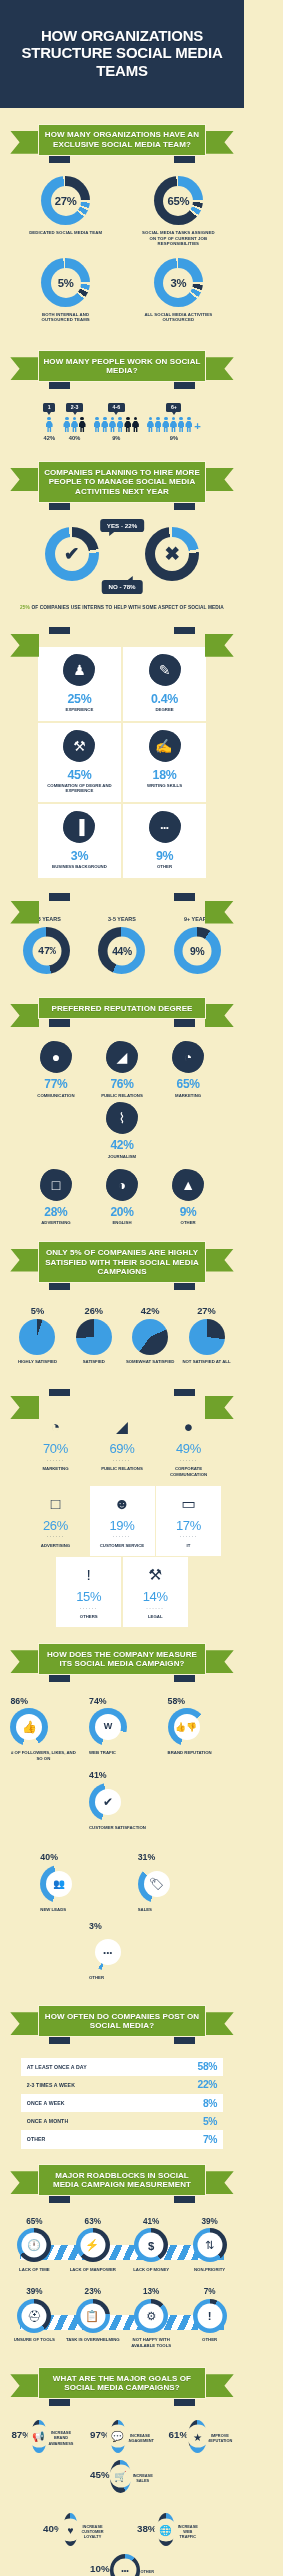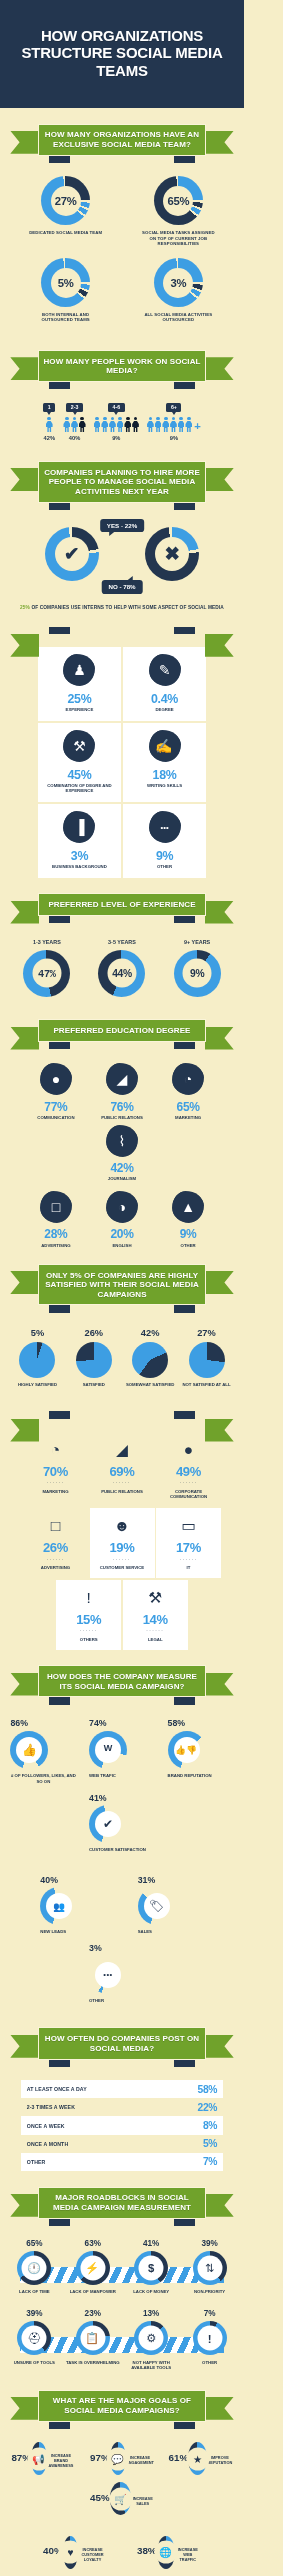--- a/index.html
+++ b/index.html
@@ -161,21 +161,21 @@
   
   .dept-grid { display:flex; flex-wrap:wrap; margin-top:13.4px; gap:1.5px 1.5px; justify-content:center;}
   .dept {
     width:65px; padding:7.2px 3.1px 7.2px; text-align:center;
     display:flex; flex-direction:column; align-items:center;
     min-height:70px; justify-content:flex-start;
   }
   .dept.rowA { background:transparent; }
   .dept.rowB { background:#fff; }
   .dept .ico { font-size:15.5px; color:#23364f; height:21.6px; display:flex;align-items:center;justify-content:center;}
-  .dept .big { font-size:13px; color:#3d9ee3; font-weight:bold; letter-spacing:-0.3px; margin-top:3.1px;}
+  .dept .big { font-size:13px; color:#3d9ee3; font-weight:normal; letter-spacing:-0.3px; margin-top:3.1px;}
   .dots { margin:2.6px 0 2.6px; letter-spacing:1.5px; color:#23364f; font-size:4.6px; line-height:1;}
   .dept .lbl { font-size:4.3px; line-height:1.3; font-weight:bold;}
 
   
   .meas-row { display:flex; justify-content:space-around; margin-top:13.4px; flex-wrap:wrap; }
   .meas { width:66px; display:flex; flex-direction:column; align-items:flex-start; margin-bottom:8.2px;}
   .meas .num { font-size:8.8px; font-weight:bold; color:#23364f; margin-bottom:2.6px;}
   .ring { position:relative; width:38px; height:38px; border-radius:50%; }
   .ring .center {
     position:absolute; left:50%; top:50%; transform:translate(-50%,-50%);
@@ -491,23 +491,20 @@
         <div class="lbl">OTHER</div>
       </div>
     </div>
   </div>
 
   <div class="ribbon-wrap">
     <div class="ribbon-tails">
         <div class="tail l"></div>
         <div class="tail r"></div>
       </div>
-    <div class="ribbon">
-        <h2>PREFERRED LEVEL OF EXPERIENCE</h2>
-      </div>
     <div class="ribbon-foldholder">
         <div class="fold l"></div>
         <div class="fold r"></div>
       </div>
   </div>
 
   <div class="section">
     <div class="exp-row">
       <div class="exp-cell">
         <div class="exp-lab">1-3 YEARS</div>
@@ -535,21 +532,21 @@
       </div>
     </div>
   </div>
 
   <div class="ribbon-wrap">
     <div class="ribbon-tails">
         <div class="tail l"></div>
         <div class="tail r"></div>
       </div>
     <div class="ribbon">
-        <h2>PREFERRED EDUCATION DEGREE</h2>
+        <h2>PREFERRED REPUTATION DEGREE</h2>
       </div>
     <div class="ribbon-foldholder">
         <div class="fold l"></div>
         <div class="fold r"></div>
       </div>
   </div>
 
   <div class="section">
     <div class="edu-row">
       <div class="edu-cell">

